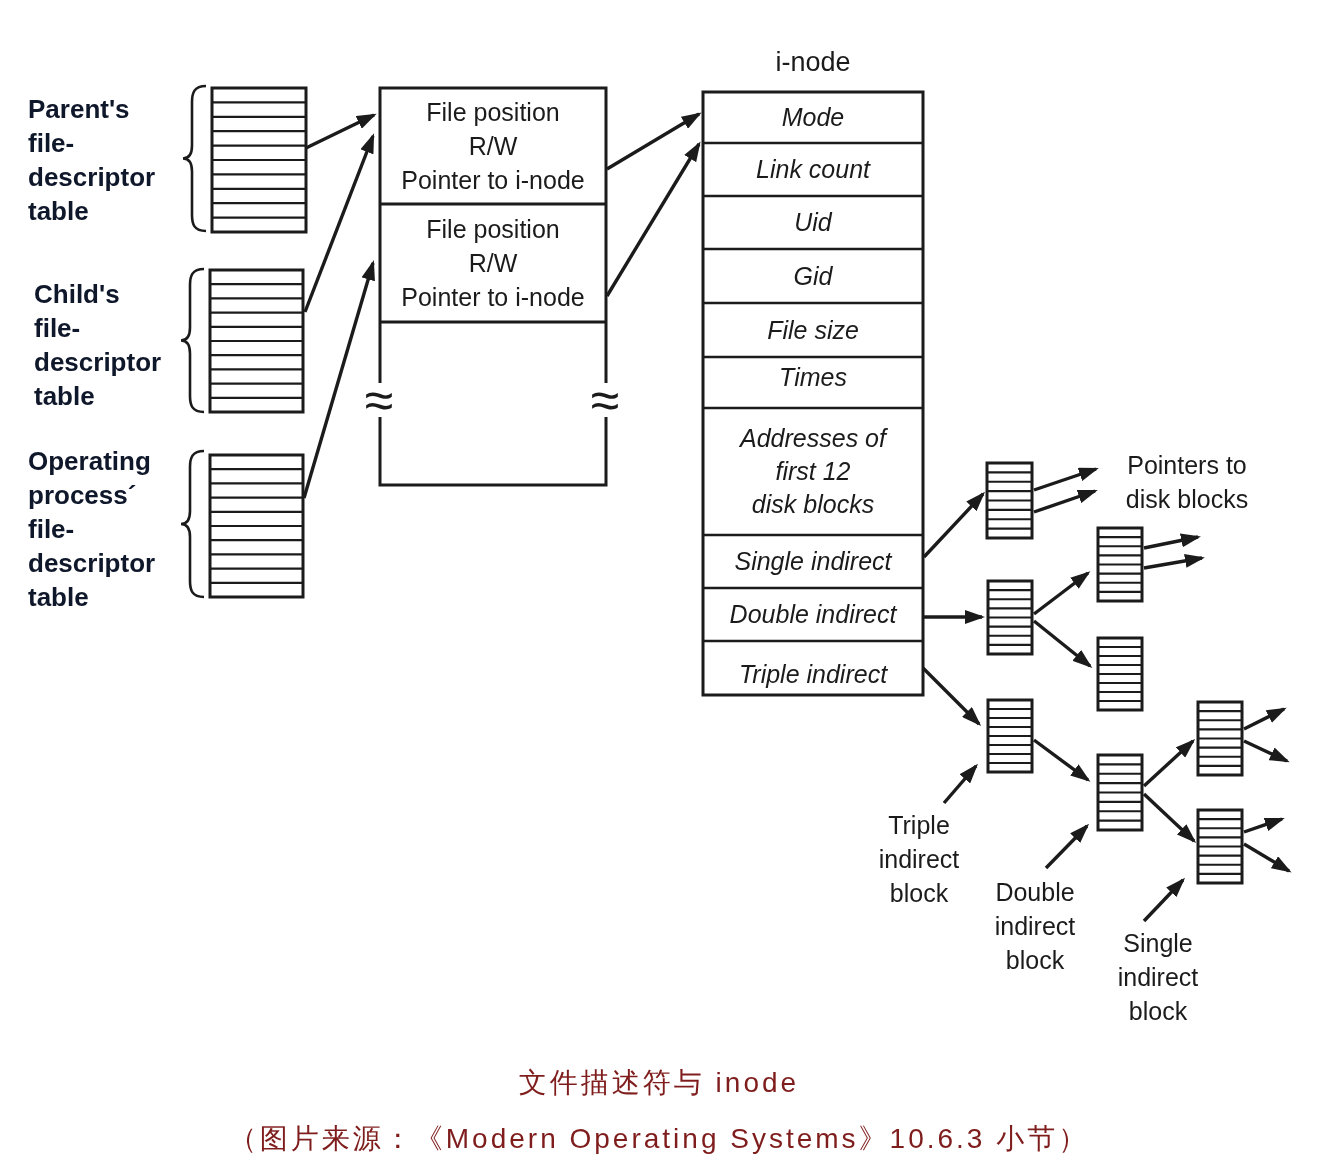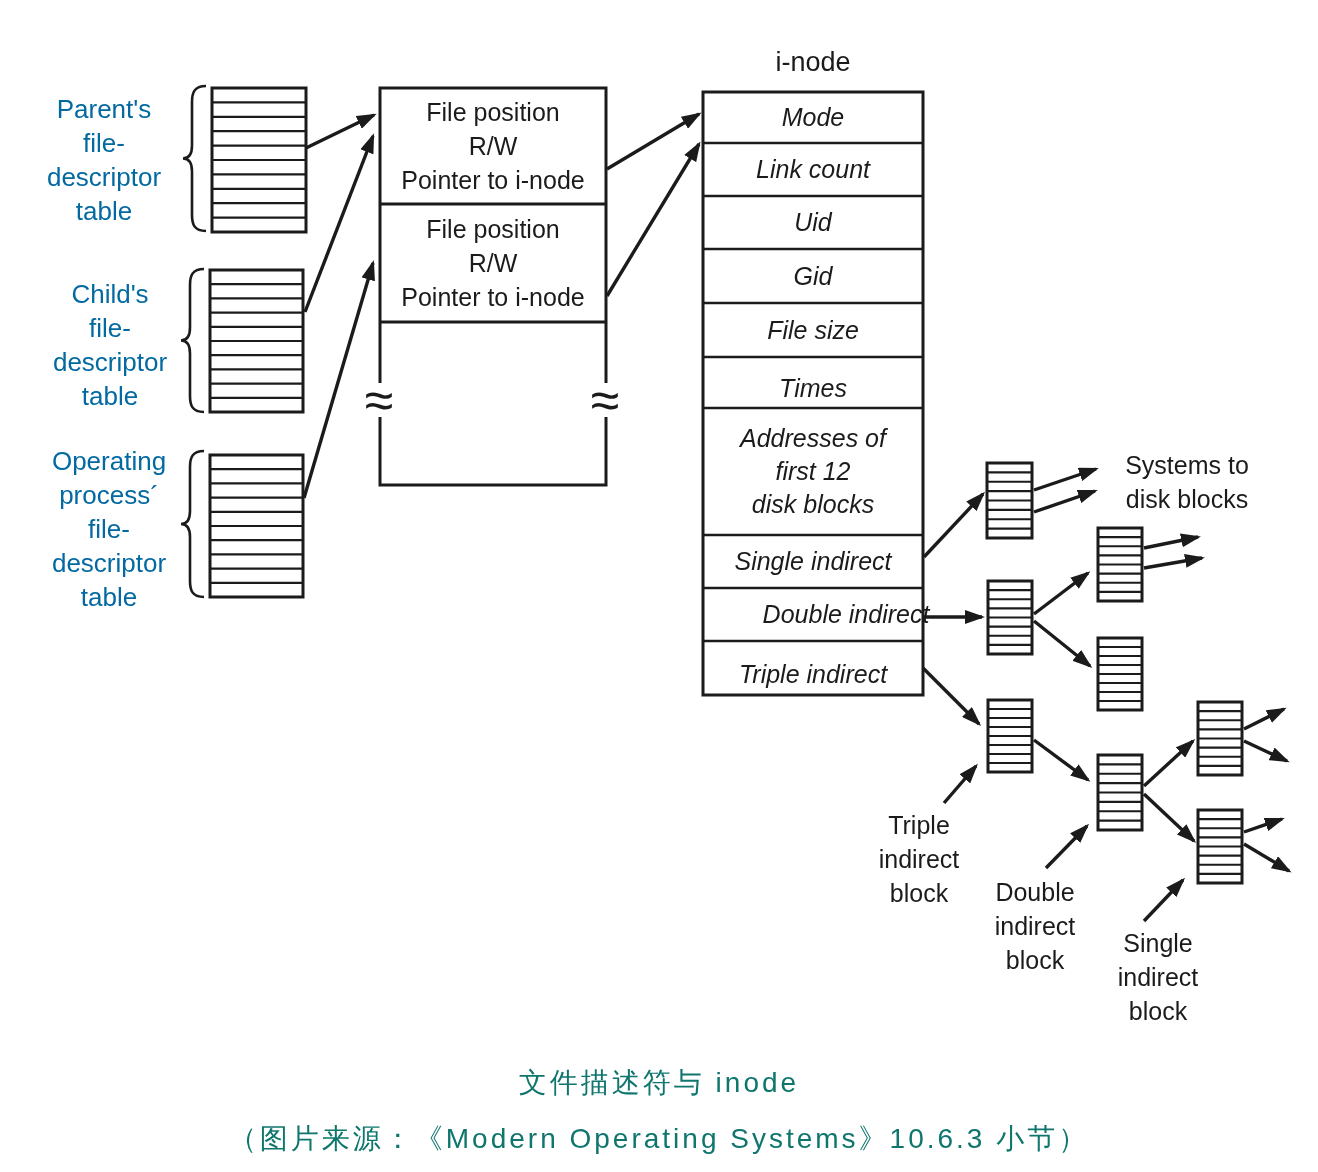--- a/index.html
+++ b/index.html
@@ -1,32 +1,32 @@
 <!DOCTYPE html>
 <html><head>
 <meta charset="utf-8">
 <style>
   html,body{margin:0;padding:0;background:#ffffff;}
   body{width:1318px;height:1172px;position:relative;overflow:hidden;
        font-family:"Liberation Sans","DejaVu Sans",sans-serif;color:#1b1b1b;}
   .stage{position:absolute;left:0;top:0;width:1318px;height:1172px;}
   svg.canvas{position:absolute;left:0;top:0;}
-  .lbl{position:absolute;text-align:center;font-size:26px;line-height:34px;color:#0369a1;}
+  .lbl{position:absolute;font-size:26px;line-height:34px;color:#0f172a;font-weight:bold;}
   .lbl div{white-space:nowrap;}
   .boxtext{position:absolute;display:flex;flex-direction:column;align-items:center;
            justify-content:center;text-align:center;font-size:25px;line-height:34px;}
   .title{position:absolute;text-align:center;font-size:27px;line-height:33px;}
   .inode-row{position:absolute;display:flex;flex-direction:column;align-items:center;
              justify-content:center;text-align:center;font-size:25px;line-height:33px;font-style:italic;}
   .break-sym{position:absolute;width:44px;height:34px;background:#ffffff;
              display:flex;align-items:center;justify-content:center;
              font-size:52px;color:#1b1b1b;line-height:34px;}
   .note{position:absolute;text-align:center;font-size:25px;line-height:34px;}
   .caption{position:absolute;left:0;width:1318px;text-align:center;
-           font-size:28px;letter-spacing:3px;color:#0f766e;}
+           font-size:28px;letter-spacing:3px;color:#7f1d1d;}
 </style>
 </head>
 <body>
 
 <div class="stage">
 
   <svg class="canvas" id="diagram-svg" width="1318" height="1172" viewBox="0 0 1318 1172">
     <defs>
       <marker id="ah" markerUnits="userSpaceOnUse" markerWidth="20" markerHeight="14" refX="17" refY="7" orient="auto">
         <path d="M0,0 L20,7 L0,14 Z" fill="#1b1b1b"></path>
@@ -260,40 +260,40 @@
   </div>
   <div class="inode-row" style="left:703px;top:196px;width:220px;height:53px;">
     <div>Uid</div>
   </div>
   <div class="inode-row" style="left:703px;top:249px;width:220px;height:54px;text-align:center;">
     <div>Gid</div>
   </div>
   <div class="inode-row" style="left:703px;top:303px;width:220px;height:54px;">
     <div>File size</div>
   </div>
-  <div class="inode-row" style="left:703px;top:369px;width:220px;height:38px;">
+  <div class="inode-row" style="left:703px;top:358px;width:220px;height:38px;">
     <div>Times</div>
   </div>
   <div class="inode-row" style="left:703px;top:408px;width:220px;height:127px;">
     <div>Addresses of</div>
     <div>first 12</div>
     <div>disk blocks</div>
   </div>
   <div class="inode-row" style="left:703px;top:535px;width:220px;height:53px;">
     <div>Single indirect</div>
   </div>
-  <div class="inode-row" style="left:703px;top:588px;width:220px;height:53px;padding-left:33px;">
+  <div class="inode-row" style="left:703px;top:588px;width:220px;height:53px;">
     <div>Double indirect</div>
   </div>
   <div class="inode-row" style="left:703px;top:641px;width:220px;height:66px;">
     <div>Triple indirect</div>
   </div>
 
   <div class="note" style="left:1112px;top:448px;width:150px;">
-    <div>Systems to</div>
+    <div>Pointers to</div>
     <div>disk blocks</div>
   </div>
   <div class="note" style="left:858px;top:808px;width:122px;">
     <div>Triple</div>
     <div>indirect</div>
     <div>block</div>
   </div>
   <div class="note" style="left:974px;top:875px;width:122px;">
     <div>Double</div>
     <div>indirect</div>

